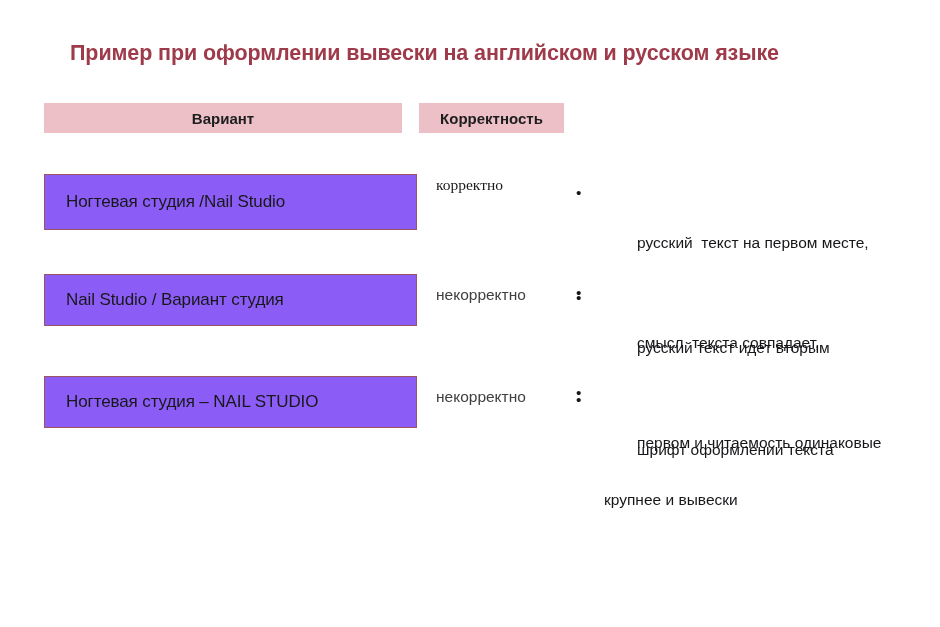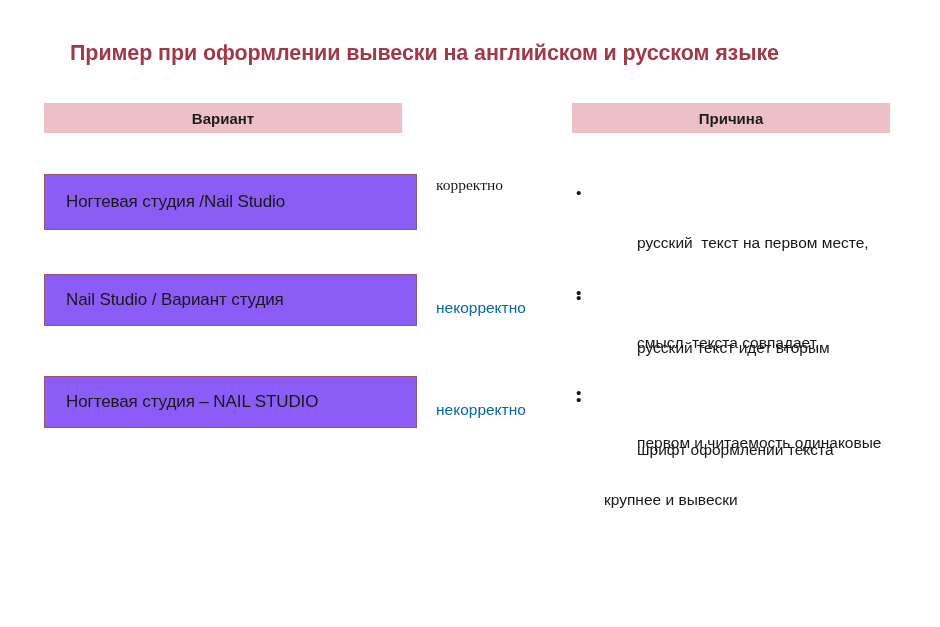--- a/index.html
+++ b/index.html
@@ -88,21 +88,21 @@
   .row-2 .variant-box { height: 52px; }
   .row-3 .variant-box { height: 52px; }
 
   .correctness {
     position: absolute;
     left: 392px;
     font-size: 15.5px;
     color: #1b1b1b;
     white-space: nowrap;
   }
-  .correctness.bad { color: #0369a1; margin-top: 13px; }
+  .correctness.bad { color: #404040; }
   .row-1 .correctness { top: 2px; font-family: Liberation Serif, serif; }
   .row-2 .correctness { top: 12px; }
   .row-3 .correctness { top: 12px; }
 
   .reason {
     position: absolute;
     left: 528px;
     width: 330px;
   }
   .row-1 .reason { top: 6px; }
@@ -139,22 +139,22 @@
 <body>
 
 <div class="slide">
 
   <div class="title">Пример при оформлении вывески на английском и русском языке</div>
 
   <div class="header-row">
     <div class="header-cell c-variant">
       <span>Вариант</span>
     </div>
-    <div class="header-cell c-reason">
-      <span>Причина</span>
+    <div class="header-cell c-correct">
+      <span>Корректность</span>
     </div>
   </div>
 
   <div class="row row-1">
     <div class="variant-box">
       <span>Ногтевая студия /Nail Studio</span>
     </div>
     <div class="correctness">корректно</div>
     <div class="reason">
       <ul class="bullet-list">

